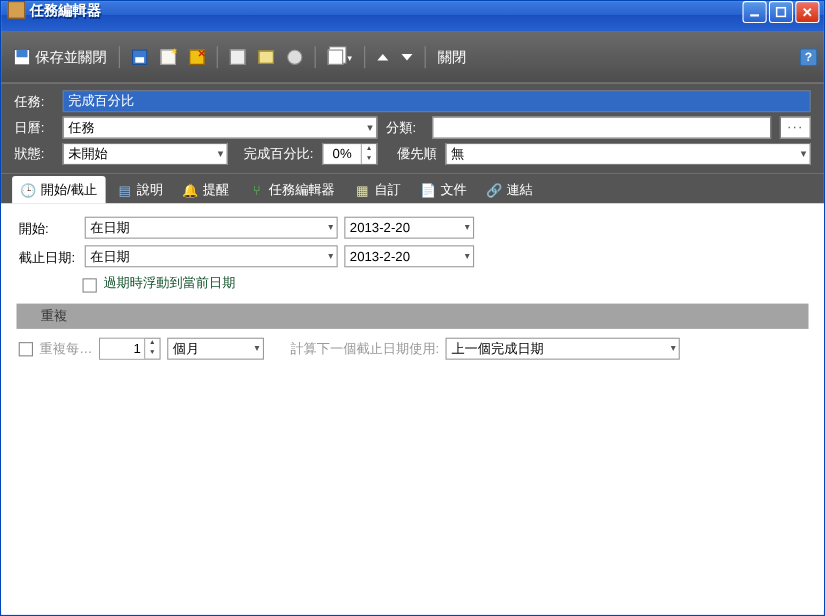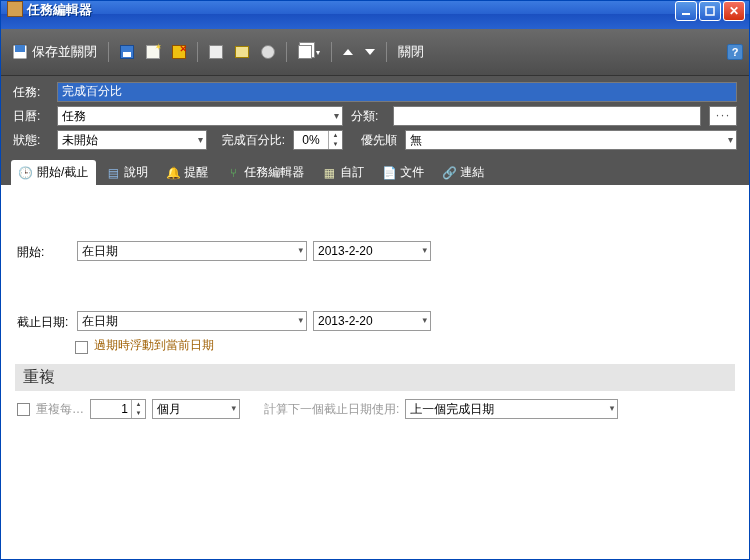--- a/index.html
+++ b/index.html
@@ -43,28 +43,28 @@
   .tab { padding: 4px 8px; display:flex; align-items:center; gap:4px; border-radius:3px 3px 0 0; color:#fff; font-size:12px; position:relative;}
   .tab.active { background:#fff; color:#000; }
   .tab .ticon2 { width:14px; height:14px; display:inline-flex; align-items:center; justify-content:center; font-size:12px;}
   .tab.active .ticon2 { color:#666; }
   
   .tab-content { background:#fff; padding: 12px 16px; height: 370px; }
   .trow { display:flex; align-items:flex-end; gap:6px; margin-bottom:6px; }
   .tlabel { width:54px; font-size:12px; color:#000; }
   .combo2 { height:20px; border:1px solid #9a9a9a; background:#fff; padding:0 18px 0 4px; position:relative; color:#000; display:flex; align-items:center;}
   .combo2 .arr2 { position:absolute; right:3px; top:3px; font-size:9px; color:#555; }
-  .combo2.w230 { width:230px;margin-top:44px; }
+  .combo2.w230 { width:230px; }
   .combo2.w106 { width:118px; }
   .combo2.w70 { width:88px; }
   .combo2.w180 { width:213px; }
   
   .chk { width:13px; height:13px; border:1px solid #888; background:#fff; display:inline-block; }
   
-  .section-hdr { background:#e5e5e5; padding:3px 8px; font-size:16px; color:#333; margin: 10px 0 8px -2px; width:calc(100% + 4px); }
+  .section-hdr { background:#a3a3a3; padding:3px 22px; font-size:12px; color:#333; margin: 10px 0 8px -2px; width:calc(100% + 4px); }
   
   .rep-row { display:flex; align-items:center; gap:6px; }
   .rep-row .dis-label { color:#9a9a9a; font-size:12px; }
   .spin2 { display:inline-flex; height:20px; border:1px solid #9a9a9a; }
   .spin2 .sv { width:40px; text-align:right; padding-right:3px; line-height:18px; color:#000; background:#fff;}
   .spin2 .sbs { width:14px; display:flex; flex-direction:column; border-left:1px solid #aaa;}
   .spin2 .sbtn { flex:1; font-size:6px; text-align:center; line-height:8px; color:#444;}
   
   .icon-floppy { width:14px; height:14px; background:#3a7ad0; border:1px solid #1a4a90; position:relative;}
   .icon-floppy::after{content:"";position:absolute;bottom:1px;left:2px;width:8px;height:5px;background:#fff;}
@@ -241,21 +241,21 @@
           <span>在日期</span>
           <span class="arr2">▾</span>
         </div>
       <div class="combo2 w106">
           <span>2013-2-20</span>
           <span class="arr2">▾</span>
         </div>
     </div>
     <div class="trow" style="margin-left:58px">
       <span class="chk"></span>
-      <span style="color:#a16207">過期時浮動到當前日期</span>
+      <span style="color:#14532d">過期時浮動到當前日期</span>
     </div>
 
     <div class="section-hdr">重複</div>
 
     <div class="rep-row">
       <span class="chk"></span>
       <span class="dis-label">重複每…</span>
       <div class="spin2">
         <div class="sv">1</div>
         <div class="sbs">

